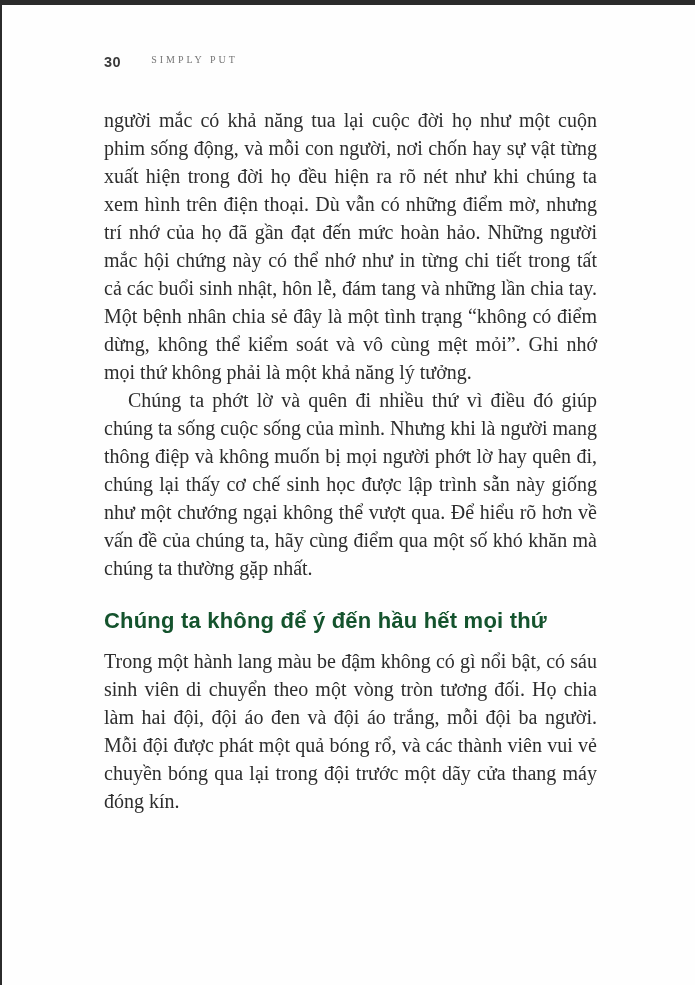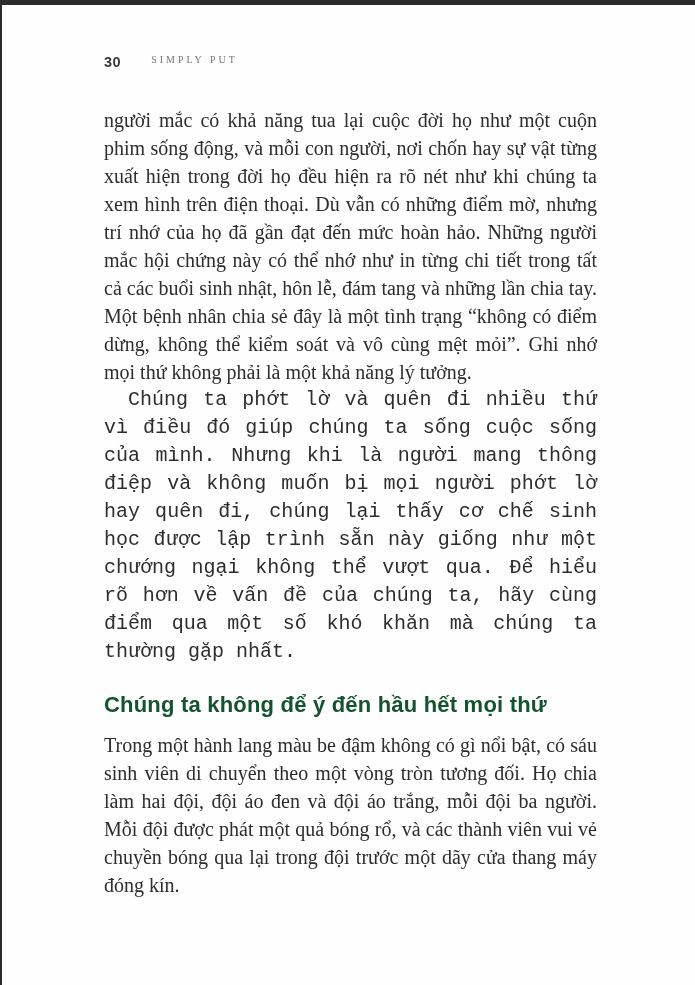--- a/index.html
+++ b/index.html
@@ -46,21 +46,20 @@
     margin: 0;
     font-family: "Liberation Serif", "DejaVu Serif", serif;
     font-size: 20px;
     line-height: 28px;
     color: #2d2d2d;
     text-align: justify;
     text-justify: inter-word;
   }
   .para.indented {
     text-indent: 24px;
-    font-family: Liberation Mono, monospace;
   }
   .section-heading {
     margin: 26px 0 13px 0;
     font-family: "Liberation Sans", "DejaVu Sans", sans-serif;
     font-size: 22px;
     font-weight: 600;
     letter-spacing: 0.2px;
     color: #14532d;
   }
 </style>

